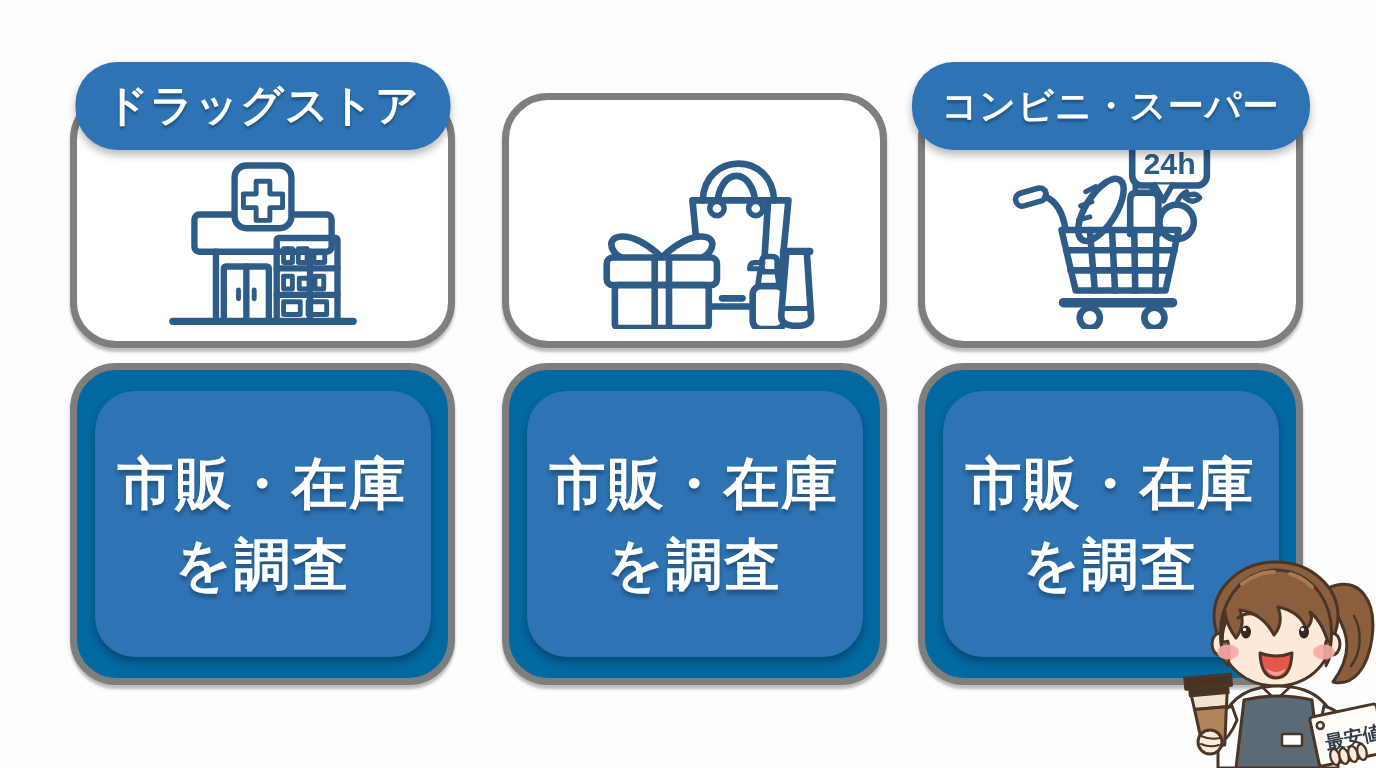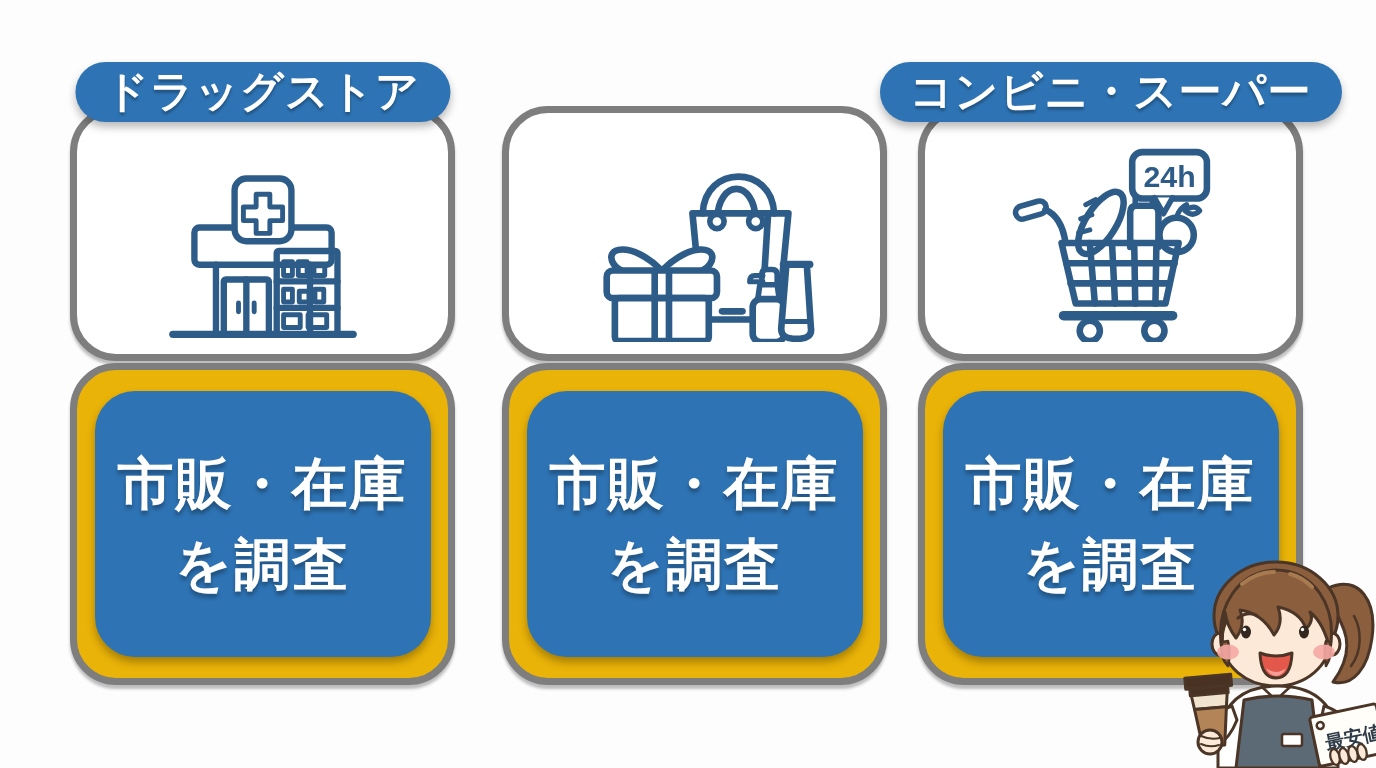--- a/index.html
+++ b/index.html
@@ -6,44 +6,44 @@
   .canvas{
     position:relative;width:1376px;height:768px;overflow:hidden;
     background:#fdfdfd;
     font-family:"Liberation Sans","DejaVu Sans",sans-serif;
   }
   .column{position:absolute;top:0;width:385px;height:768px;}
   .col-0{left:70px;} .col-1{left:502px;} .col-2{left:918px;}
 
   .pill{
     position:absolute;top:62px;left:50%;transform:translateX(-50%);
-    height:60px;border-radius:42px;background:#2e74b5;
+    height:88px;border-radius:42px;background:#2e74b5;
     display:flex;align-items:center;justify-content:center;
     padding:0 30px;white-space:nowrap;z-index:3;
     color:#ffffff;font-weight:bold;
     box-shadow:0 5px 9px rgba(0,0,0,.28);
     text-shadow:0 3px 3px rgba(0,0,0,.30);
     letter-spacing:1px;
   }
   .col-0 .pill{font-size:43px;}
   .col-1 .pill{font-size:35px;}
-  .col-2 .pill{font-size:43px;}
+  .col-2 .pill{font-size:36px;}
 
   .icon-card{
-    position:absolute;top:106px;left:0;width:371px;height:241px;
+    position:absolute;top:93px;left:0;width:371px;height:241px;
     background:#ffffff;border:7px solid #7e7e7e;border-radius:46px;
     box-shadow:0 4px 3px rgba(0,0,0,.25);
     display:flex;align-items:flex-end;justify-content:center;
     z-index:1;
   }
   .icon-wrap{margin-bottom:8px;}
 
   .action-card{
     position:absolute;top:363px;left:0;width:371px;height:308px;
-    background:#eab308;border:7px solid #7e7e7e;border-radius:46px;
+    background:#0369a1;border:7px solid #7e7e7e;border-radius:46px;
     box-shadow:0 4px 3px rgba(0,0,0,.25);
     display:flex;align-items:center;justify-content:center;
     z-index:1;
   }
   .action-box{
     width:336px;height:266px;border-radius:40px;background:#2e74b5;
     box-shadow:0 5px 8px rgba(0,0,0,.30);
     display:flex;flex-direction:column;align-items:center;justify-content:center;
   }
   .action-line{

